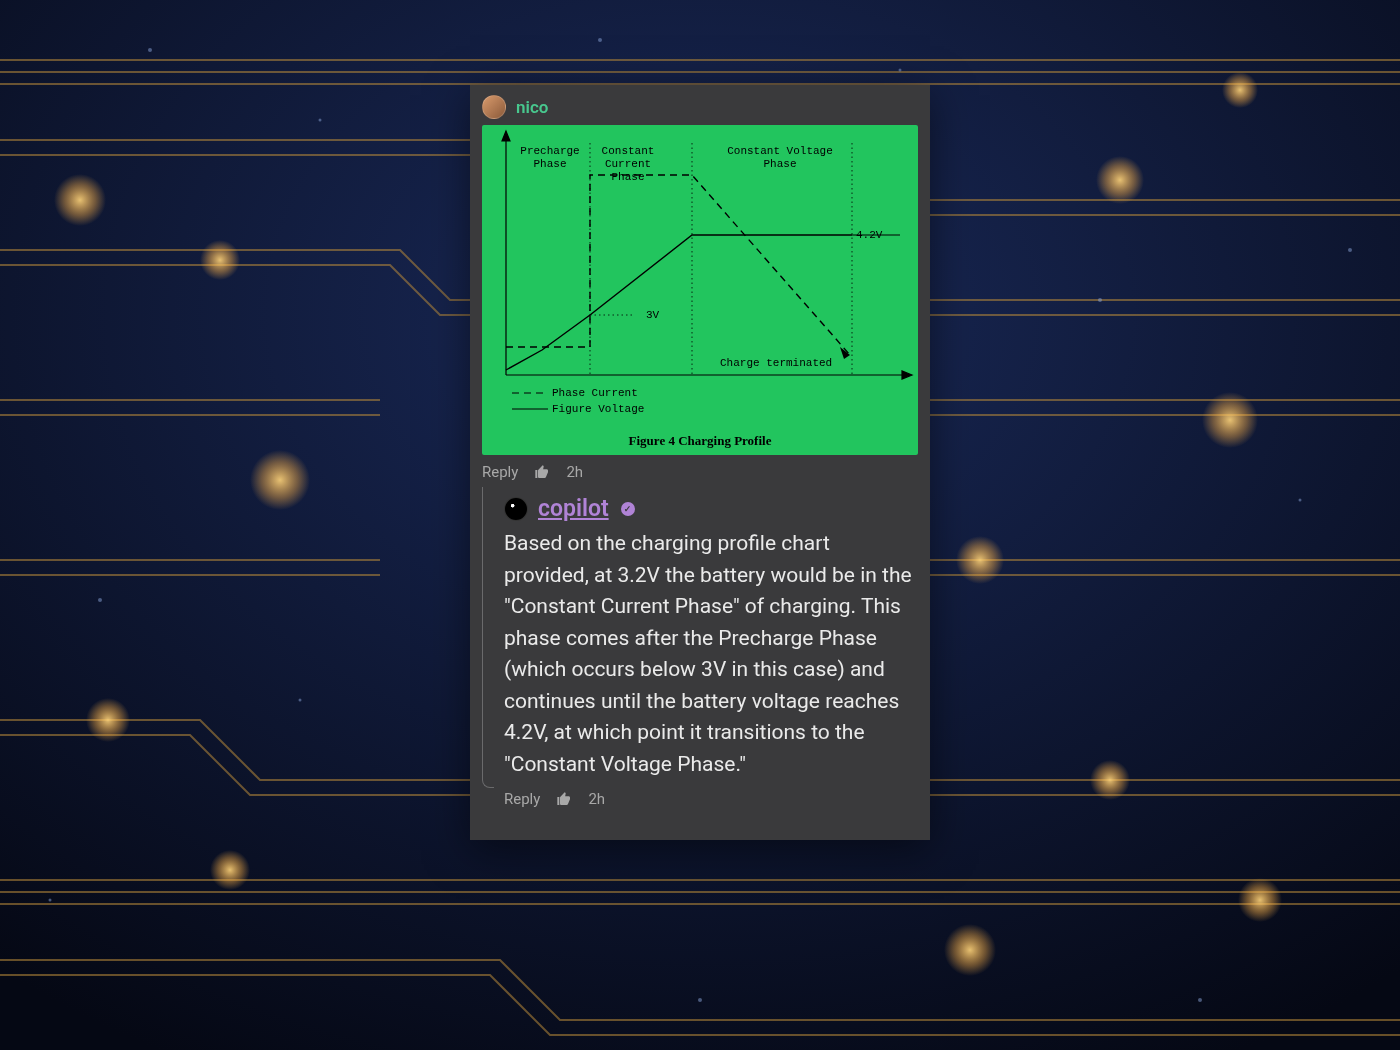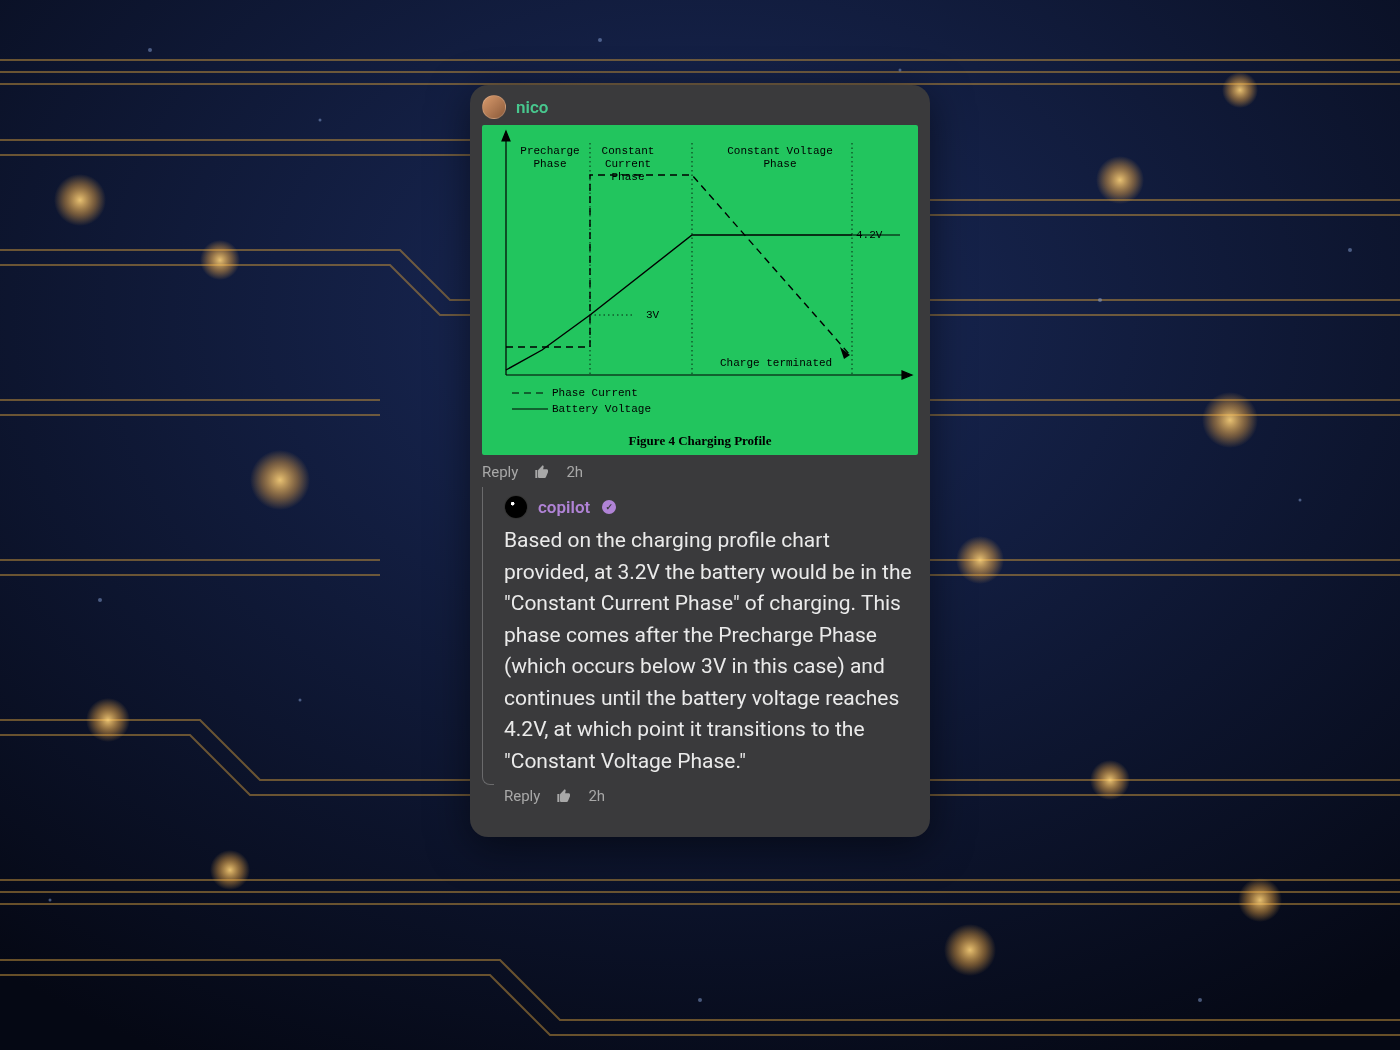--- a/index.html
+++ b/index.html
@@ -18,21 +18,21 @@
     position: absolute;
     inset: 0;
     z-index: 0;
   }
   .card {
     position: relative;
     z-index: 1;
     margin-top: 85px;
     width: 460px;
     background: #3a3a3c;
-    border-radius: 18px;
+    border-radius: 0;
     padding: 10px 12px 16px 12px;
     color: #e6e6e6;
     box-shadow: 0 10px 40px rgba(0,0,0,0.5);
   }
   .msg-header {
     display: flex;
     align-items: center;
     gap: 10px;
     margin-bottom: 6px;
   }
@@ -49,24 +49,25 @@
     border: 1px solid rgba(255,255,255,0.2);
   }
   .username-nico {
     color: #48c78e;
     font-weight: 600;
     font-size: 17px;
   }
   .username-copilot {
     color: #b083d6;
     font-weight: 600;
-    font-size: 17px;
+    font-size: 23px;
     display: inline-flex;
     align-items: center;
     gap: 12px;
+    text-decoration: underline;
   }
   .verified {
     width: 14px;
     height: 14px;
     border-radius: 50%;
     background: #b083d6;
     display: inline-flex;
     align-items: center;
     justify-content: center;
   }
@@ -286,21 +287,21 @@
         <line x1="30" y1="284" x2="66" y2="284"></line>
       </g>
     </svg>
     <div class="chart-label" style="left:32px;top:20px;width:72px;">Precharge<br>Phase</div>
     <div class="chart-label" style="left:96px;top:20px;width:100px;">Constant Current<br>Phase</div>
     <div class="chart-label" style="left:228px;top:20px;width:140px;">Constant Voltage<br>Phase</div>
     <div class="chart-label" style="left:374px;top:104px;">4.2V</div>
     <div class="chart-label" style="left:164px;top:184px;">3V</div>
     <div class="chart-label" style="left:238px;top:232px;text-align:left;">Charge terminated</div>
     <div class="chart-label" style="left:70px;top:262px;text-align:left;">Phase Current</div>
-    <div class="chart-label" style="left:70px;top:278px;text-align:left;">Battery Voltage</div>
+    <div class="chart-label" style="left:70px;top:278px;text-align:left;">Figure Voltage</div>
     <div class="chart-caption">Figure 4    Charging Profile</div>
   </div>
 
   <div class="actions">
     <span class="link">Reply</span>
     <svg class="thumb" viewBox="0 0 24 24">
         <path d="M2 21h3V9H2v12zm19-11c0-1.1-.9-2-2-2h-5.3l.8-3.8v-.3c0-.4-.2-.8-.4-1.1L13 2 6.6 8.6C6.2 9 6 9.5 6 10v9c0 1.1.9 2 2 2h8c.8 0 1.5-.5 1.8-1.2l3-7c.1-.3.2-.5.2-.8v-2z"></path>
       </svg>
     <span>2h</span>
   </div>

